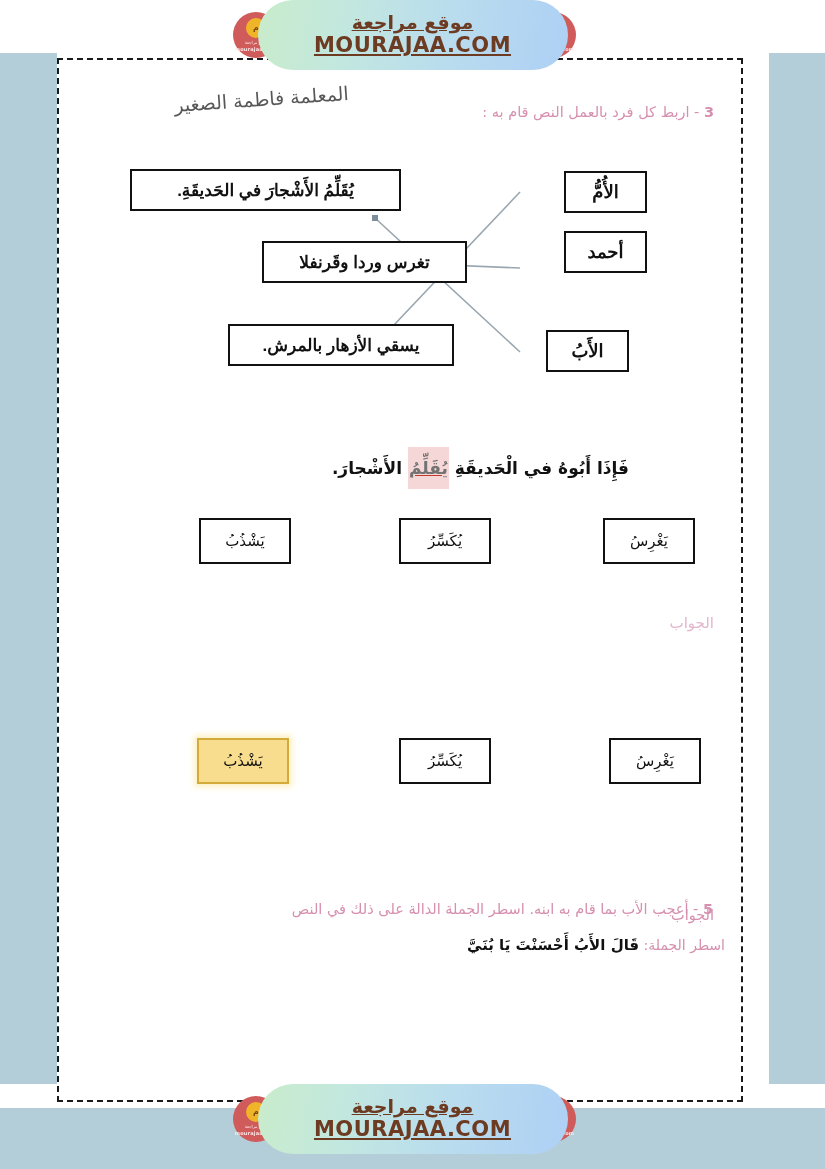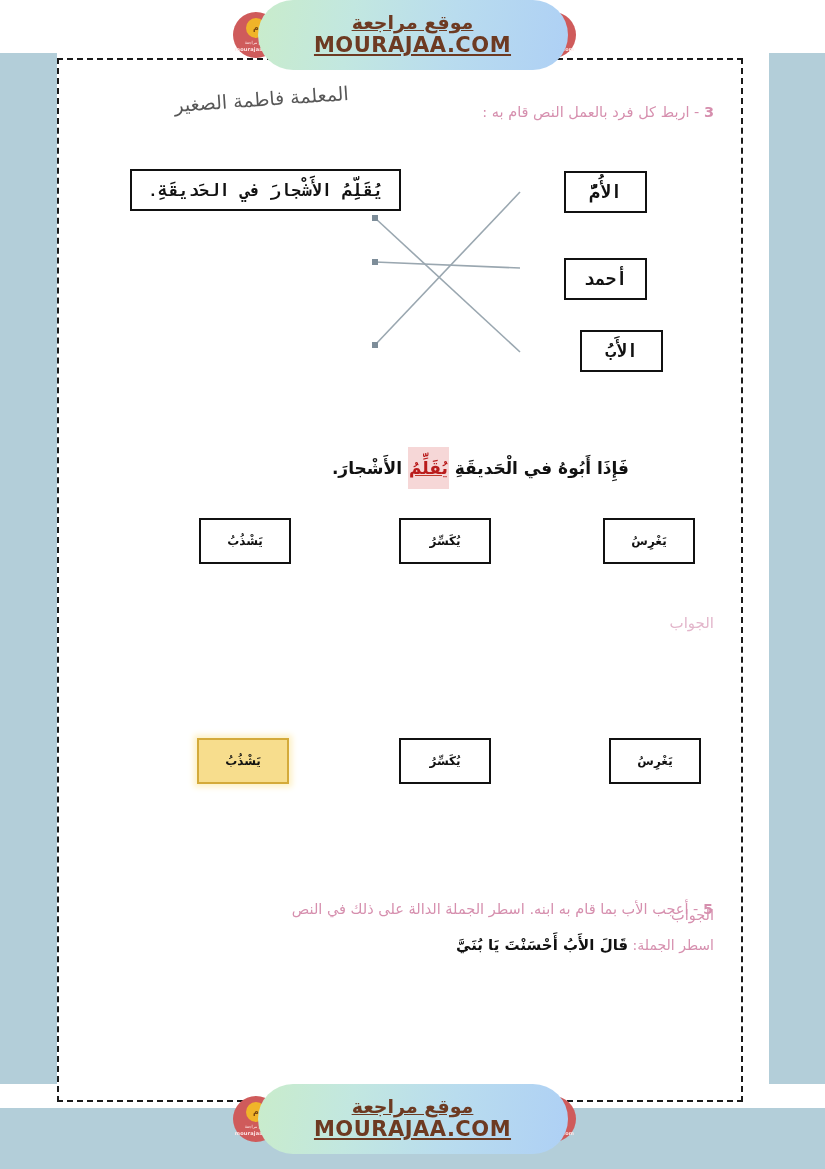--- a/index.html
+++ b/index.html
@@ -175,21 +175,21 @@
     position: absolute;
     border: 2.5px solid #111;
     background: #fff;
     display: flex;
     align-items: center;
     justify-content: center;
     direction: rtl;
     font-weight: bold;
     color: #111;
     box-sizing: border-box;
-    font-family: Liberation Mono, monospace;
+    font-family: Liberation Sans, sans-serif;
   }
   .left-box {
     height: 42px;
     font-size: 17px;
     padding: 0 8px;
   }
   .right-box {
     width: 83px;
     height: 42px;
     font-size: 18px;
@@ -207,40 +207,40 @@
   .sentence {
     position: absolute;
     direction: rtl;
     font-size: 17px;
     font-weight: bold;
     color: #111;
     white-space: nowrap;
     font-family: "DejaVu Sans", "Liberation Sans", sans-serif;
   }
   .underlined-word {
-    color: #b91c1c;
+    color: #737373;
     text-decoration: underline;
     text-decoration-color: #c0392b;
     background: #f6d7d7;
     padding: 11px 1px;
   }
 
   
   .opt-box {
     position: absolute;
     width: 92px;
     height: 46px;
     border: 2.5px solid #111;
     background: #fff;
     display: flex;
     align-items: center;
     justify-content: center;
     direction: rtl;
-    font-size: 12px;
-    font-weight: bold;
+    font-size: 15px;
+    font-weight: normal;
     color: #111;
     box-sizing: border-box;
   }
   .opt-box.highlight {
     background: #f7dd8d;
     border-color: #d4aa3a;
     box-shadow: 0 0 6px 3px #fdf0c4;
   }
 
   .answer-label {
@@ -312,24 +312,26 @@
     <svg class="link-svg">
       <line x1="318" y1="166" x2="463" y2="300" stroke="#9aa7b0" stroke-width="1.6"></line>
       <line x1="318" y1="210" x2="463" y2="216" stroke="#9aa7b0" stroke-width="1.6"></line>
       <line x1="318" y1="293" x2="463" y2="140" stroke="#9aa7b0" stroke-width="1.6"></line>
       <rect x="315" y="163" width="6" height="6" fill="#7d8d99"></rect>
       <rect x="315" y="207" width="6" height="6" fill="#7d8d99"></rect>
       <rect x="315" y="290" width="6" height="6" fill="#7d8d99"></rect>
     </svg>
 
     <div class="match-box right-box" style="right:122px; top:119px;">الأُمُّ</div>
-    <div class="match-box right-box" style="right:122px; top:206px;">أحمد</div>
-    <div class="match-box right-box" style="right:106px; top:278px;">الأَبُ</div>
+    <div class="match-box right-box" style="right:122px; top:179px;">أحمد</div>
+    <div class="match-box right-box" style="right:140px; top:278px;">الأَبُ</div>
 
     <div class="match-box left-box" style="right:368px; top:117px; width:271px;">يُقَلِّمُ الأَشْجارَ في الحَديقَةِ.</div>
+    <div class="match-box left-box" style="right:302px; top:189px; width:205px;">تغرس وردا وقَرنفلا</div>
+    <div class="match-box left-box" style="right:315px; top:272px; width:226px;">يسقي الأزهار بالمرش.</div>
 
 
     <div class="sentence" style="right:140px; top:406px;">
       <span>فَإِذَا أَبُوهُ في الْحَديقَةِ </span><span class="underlined-word">يُقَلِّمُ</span><span> الأَشْجارَ.</span>
     </div>
 
     <div class="opt-box" style="right:74px; top:466px;">يَغْرِسُ</div>
     <div class="opt-box" style="right:278px; top:466px;">يُكَسِّرُ</div>
     <div class="opt-box" style="right:478px; top:466px;">يَشْذُبُ</div>
 
@@ -337,21 +339,21 @@
 
     <div class="opt-box" style="right:68px; top:686px;">يَغْرِسُ</div>
     <div class="opt-box" style="right:278px; top:686px;">يُكَسِّرُ</div>
     <div class="opt-box highlight" style="right:480px; top:686px;">يَشْذُبُ</div>
 
     <div class="q5-line" style="right:56px; top:825px;margin-top:24px;">
       <span class="q-num">5</span>
       <span>- أعجب الأب بما قام به ابنه. اسطر الجملة الدالة على ذلك في النص</span>
     </div>
     <div class="q5-line" style="right:55px; top:855px;">الجواب</div>
-    <div class="q5-answer" style="right:55px; top:884px;">
+    <div class="q5-answer" style="right:44px; top:884px;">
       <span>اسطر الجملة:</span>
       <span class="bold-black">قَالَ الأَبُ أَحْسَنْتَ يَا بُنَيَّ</span>
     </div>
 
   </div>
 </div>
 
 <div class="banner-white-strip strip-bottom"></div>
 <div class="banner banner-bottom">
   <div class="banner-pill">

